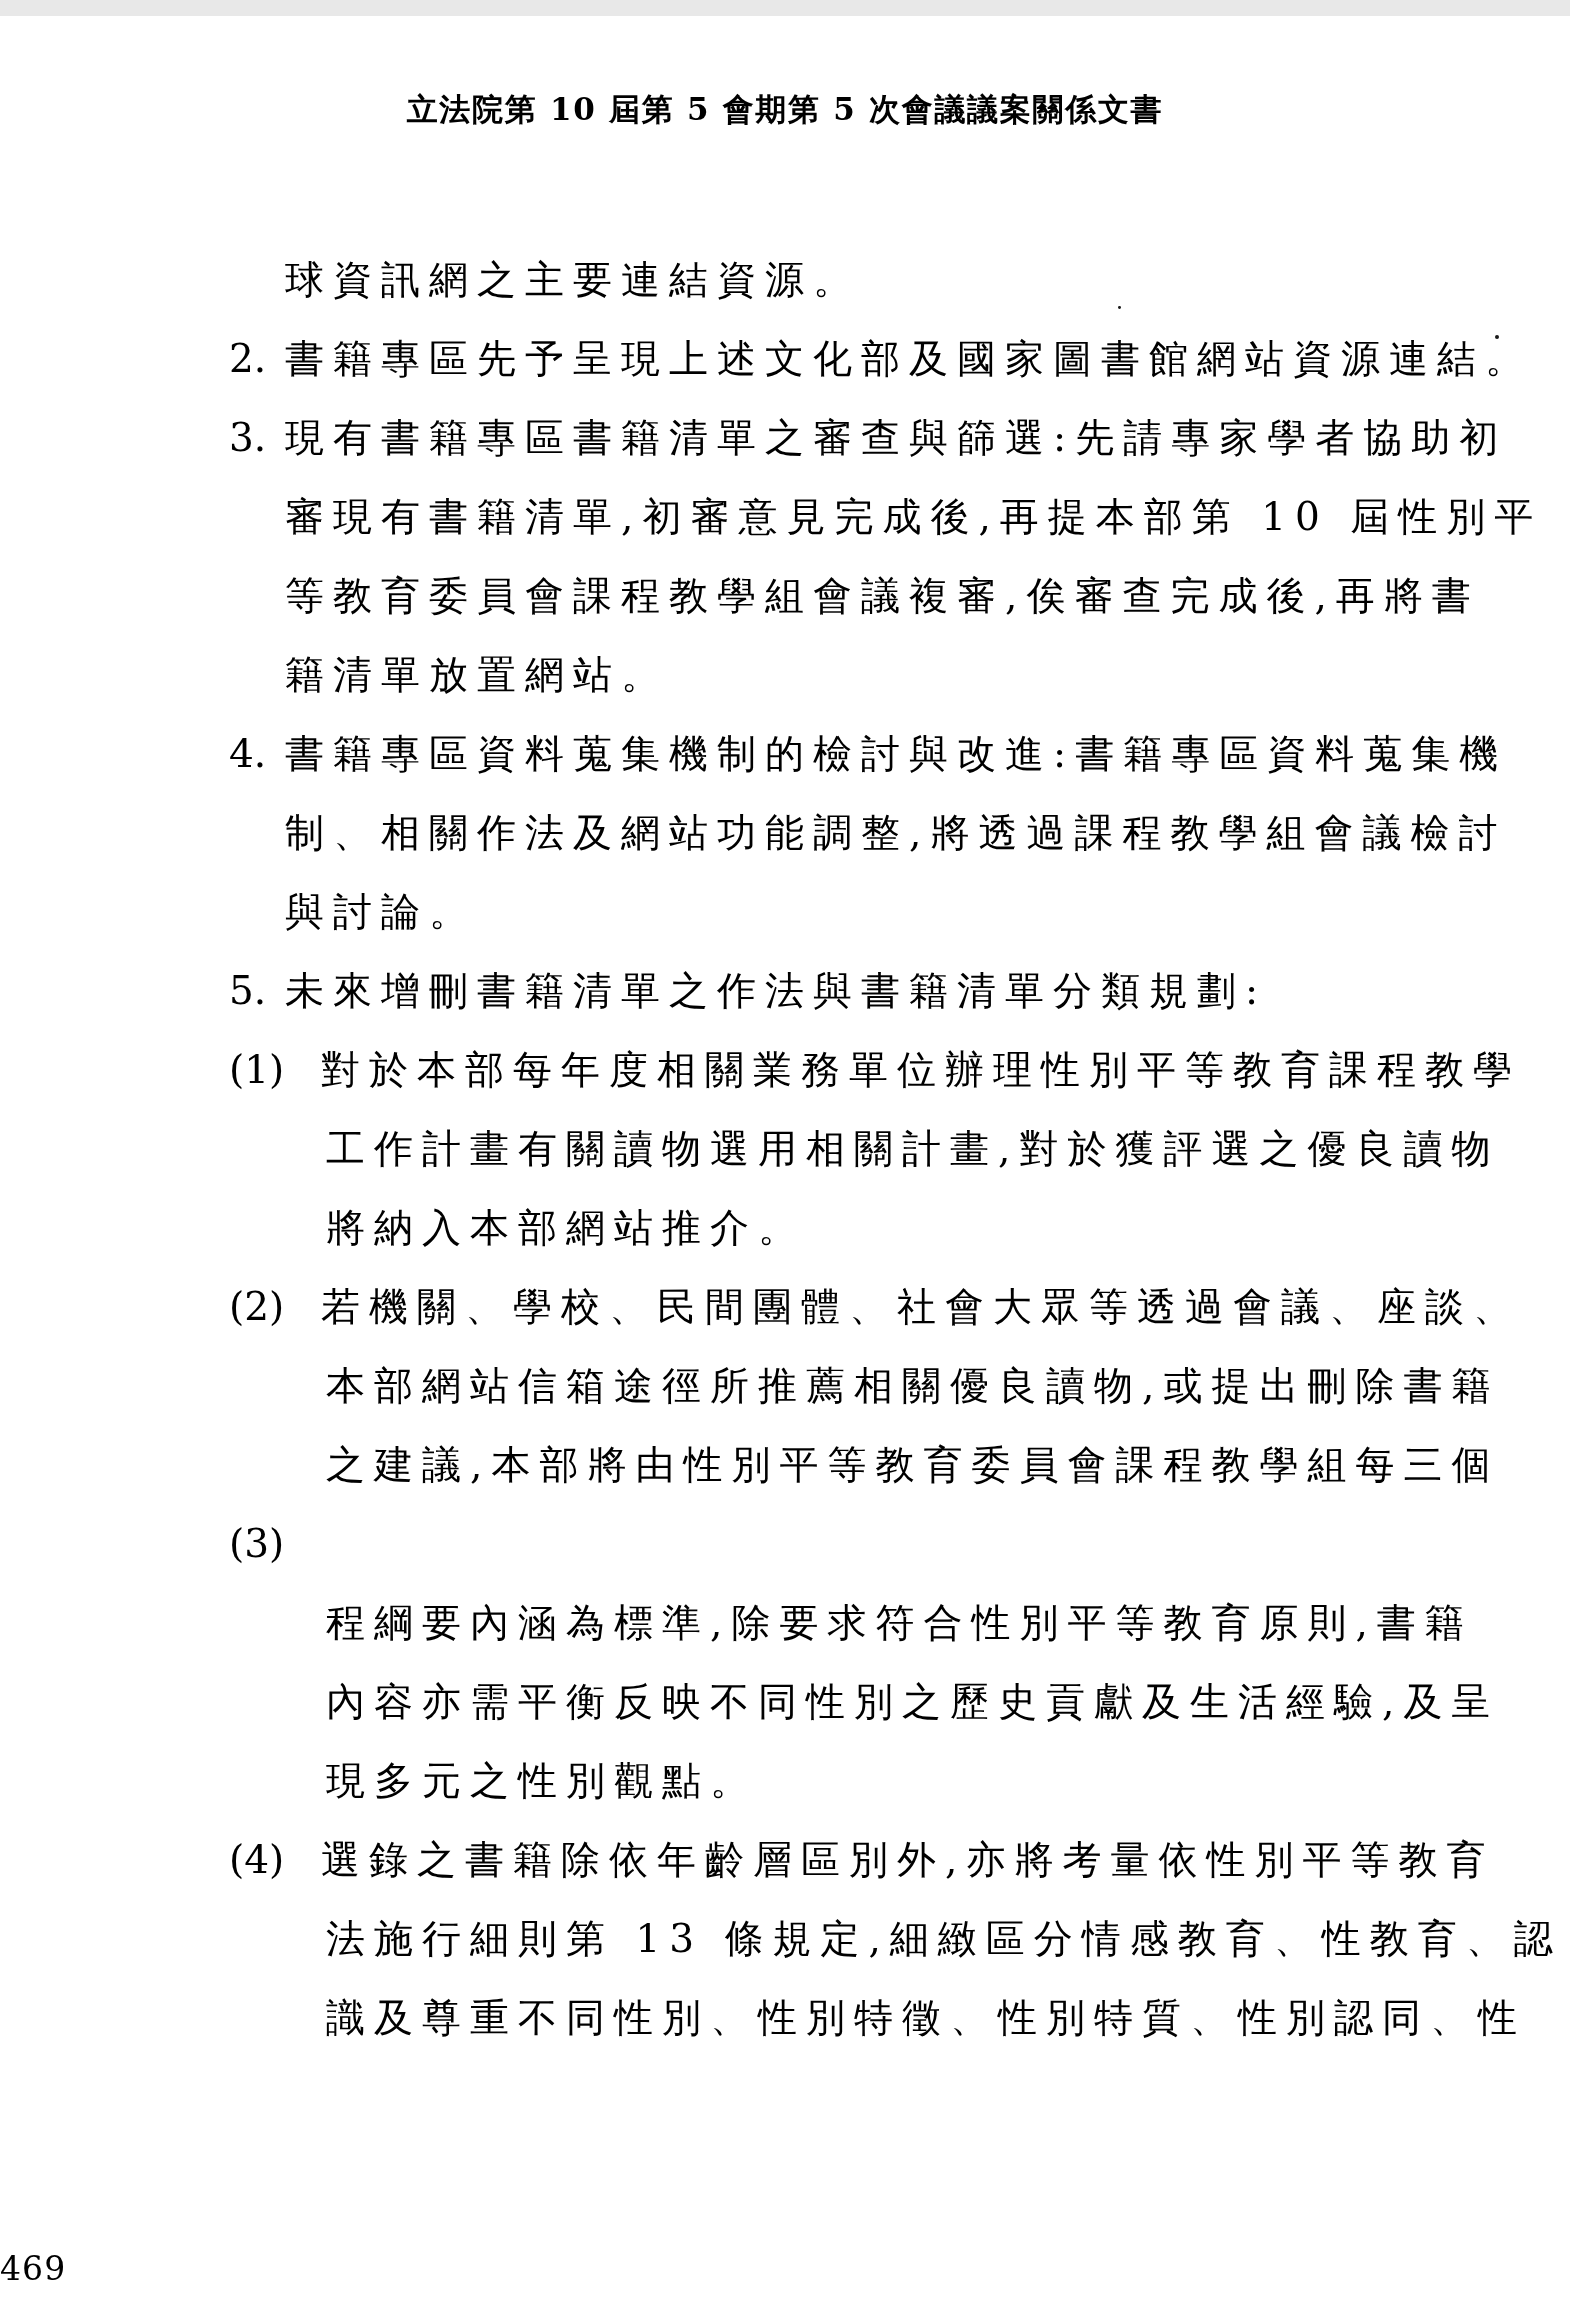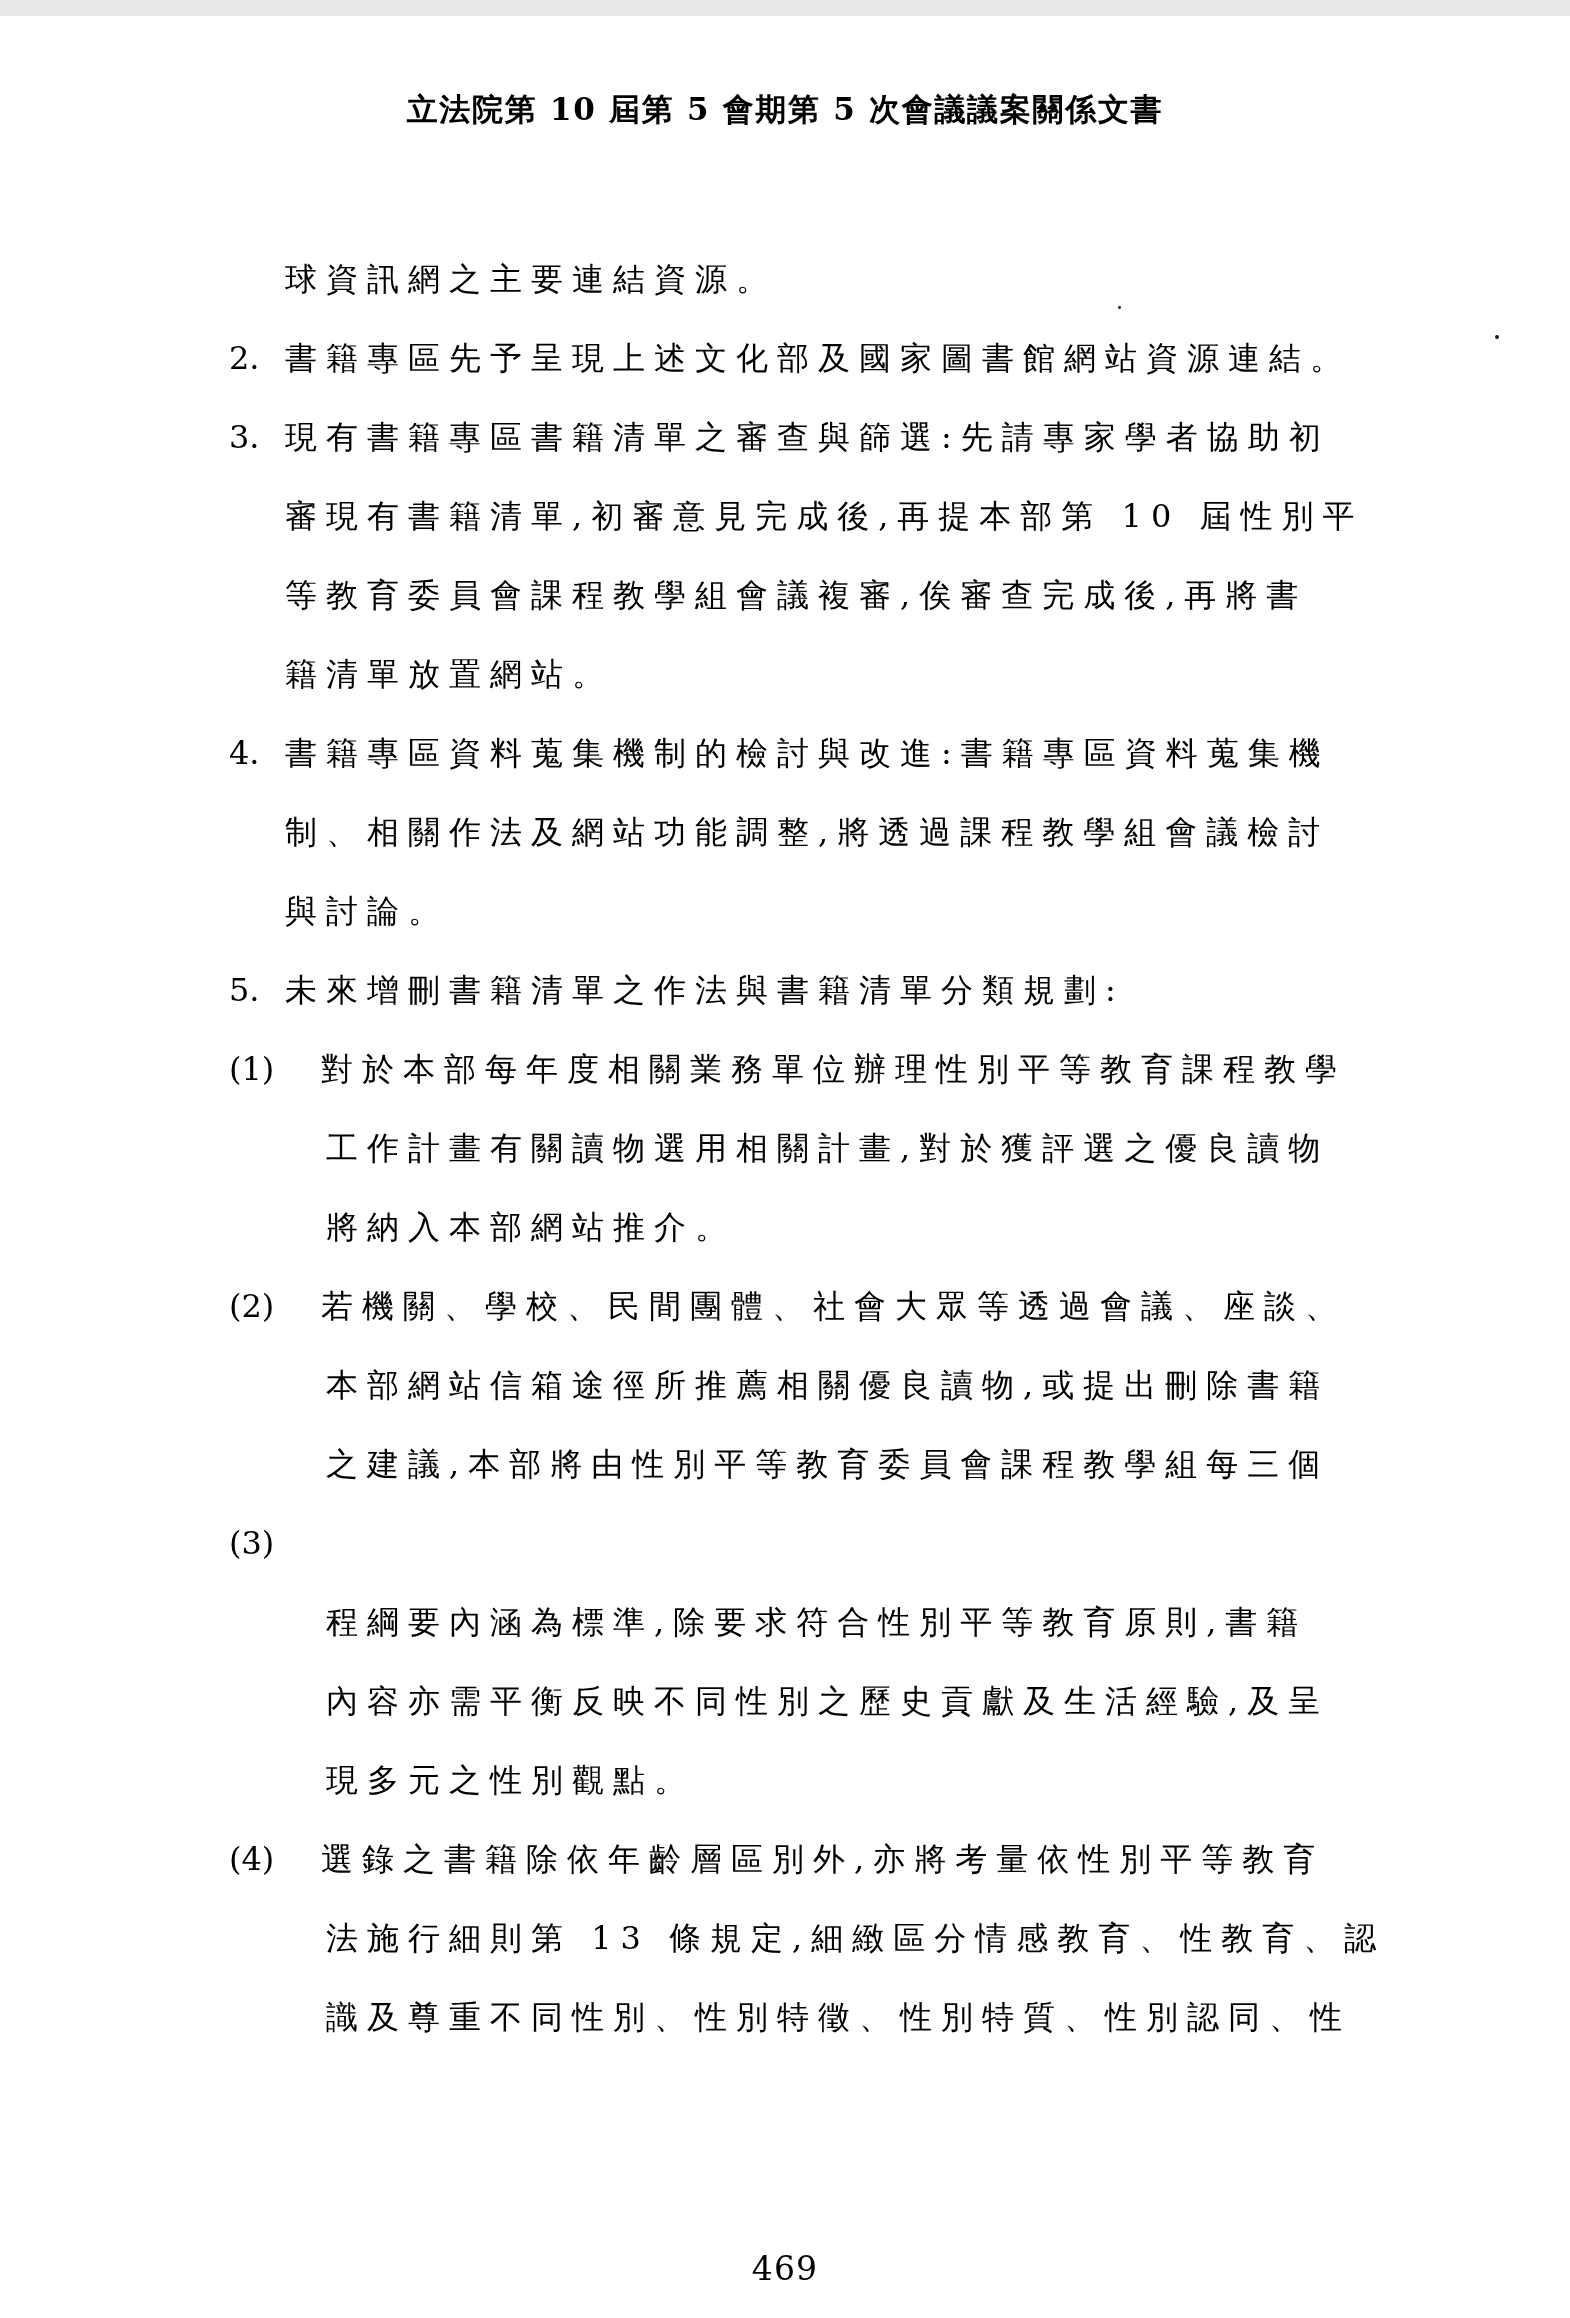--- a/index.html
+++ b/index.html
@@ -32,41 +32,41 @@
   .content {
     position: absolute;
     top: 224px;
     left: 229px;
     width: 1195px;
   }
   .line {
     position: relative;
     height: 79px;
     line-height: 79px;
-    font-size: 32px;
+    font-size: 39px;
     letter-spacing: 9px;
     white-space: nowrap;
   }
   .line .marker {
     position: absolute;
     left: 0;
     top: 0;
     letter-spacing: 0;
   }
   
   .line.num        { padding-left: 56px; }  
   .line.cont-num   { padding-left: 56px; }  
   .line.paren      { padding-left: 92px; }  
   .line.cont-paren { padding-left: 97px; }  
   .page-number {
     position: absolute;
     top: 2233px;
     left: 0;
     width: 100%;
-    text-align: center;
+    text-align: left;
     font-size: 33px;
     letter-spacing: 1.1px;
   }
   .speck {
     position: absolute;
     background: #1a1a1a;
     border-radius: 50%;
   }
   .speck.s1 { left: 1495px; top: 319px; width: 3.9px; height: 3.9px; }
   .speck.s2 { left: 1118px; top: 290px; width: 2.8px; height: 2.8px; }

